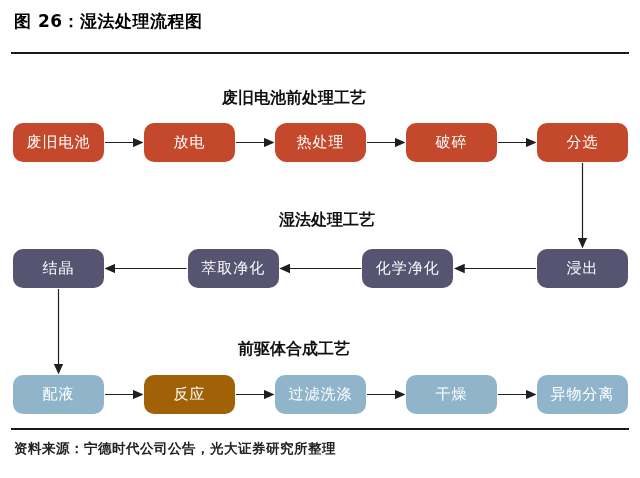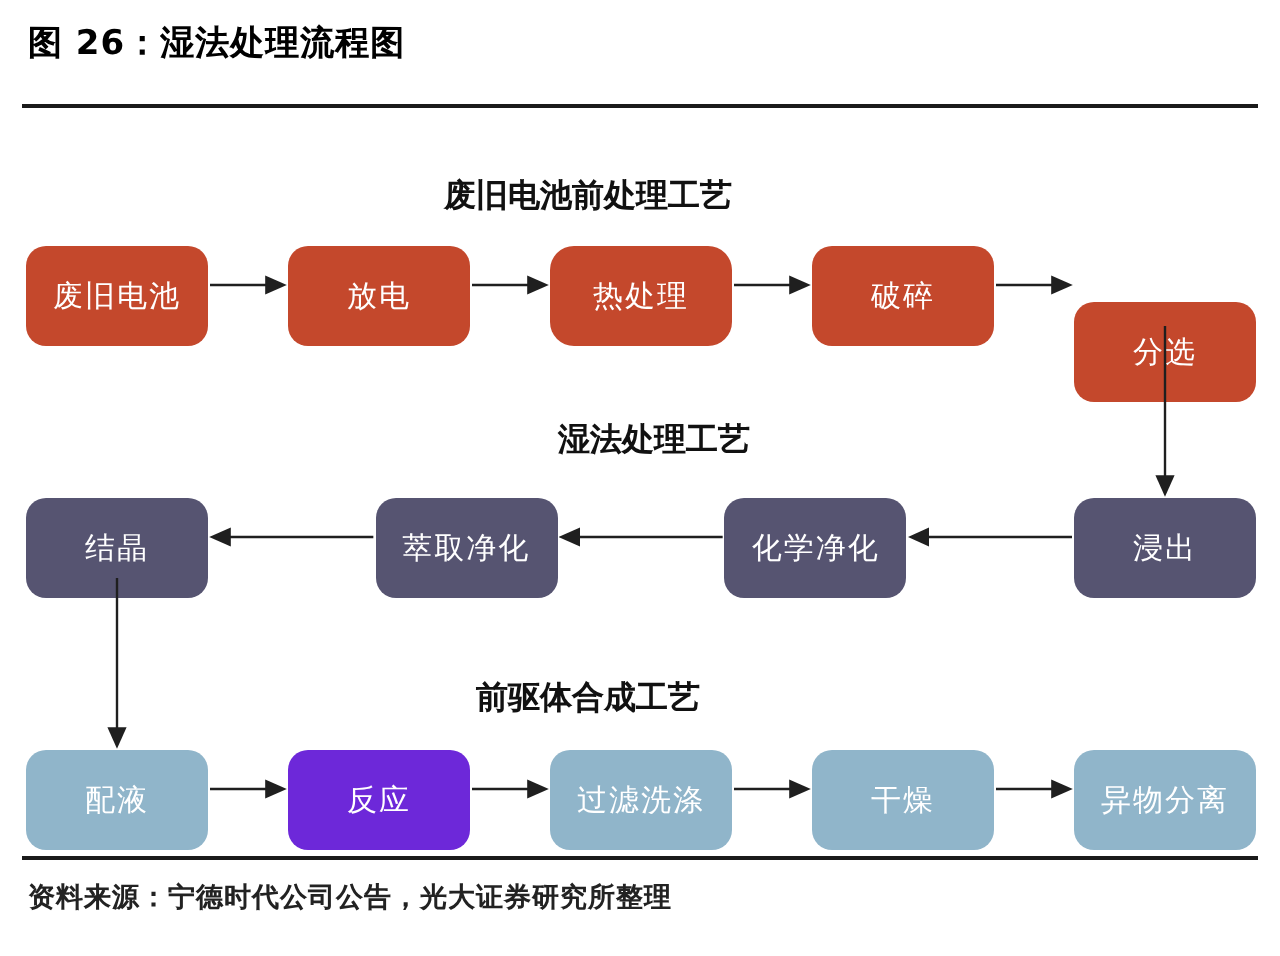--- a/index.html
+++ b/index.html
@@ -22,21 +22,21 @@
   .rule-top{top:52px;}
   .rule-bottom{top:428px;}
   .section-title{
     position:absolute;left:0;width:588px;
     text-align:center;
     font-size:16px;font-weight:bold;color:#111111;
     line-height:24px;
   }
   .flow-box{
     position:absolute;
-    width:91px;height:50px;
+    width:91px;height:39px;
     border-radius:10px;
     color:#ffffff;
     font-size:15px;
     display:flex;align-items:center;justify-content:center;
     letter-spacing:1px;
     box-sizing:border-box;
   }
   .arrow-layer{
     position:absolute;left:0;top:0;width:640px;height:478px;
     pointer-events:none;
@@ -53,29 +53,29 @@
 <div class="canvas">
   <div class="fig-title">图 26：湿法处理流程图</div>
   <div class="rule rule-top"></div>
 
   <div id="flowchart">
       <div class="section-title" style="top: 86px;">废旧电池前处理工艺</div>
       <div class="flow-box" style="left: 13px; top: 123px; background: rgb(196, 72, 44); color: rgb(255, 255, 255);">废旧电池</div>
       <div class="flow-box" style="left: 144px; top: 123px; background: rgb(196, 72, 44); color: rgb(255, 255, 255);">放电</div>
       <div class="flow-box" style="left: 275px; top: 123px; background: rgb(196, 72, 44); color: rgb(255, 255, 255); border-radius: 12px;">热处理</div>
       <div class="flow-box" style="left: 406px; top: 123px; background: rgb(196, 72, 44); color: rgb(255, 255, 255);">破碎</div>
-      <div class="flow-box" style="left: 537px; top: 123px; background: rgb(196, 72, 44); color: rgb(255, 255, 255); margin-top: 28px;">分选</div>
+      <div class="flow-box" style="left: 537px; top: 123px; background: rgb(196, 72, 44); color: rgb(255, 255, 255);">分选</div>
       <div class="section-title" style="top: 208px; padding-left: 33px;">湿法处理工艺</div>
       <div class="flow-box" style="left: 13px; top: 249px; background: rgb(86, 84, 113); color: rgb(255, 255, 255);">结晶</div>
       <div class="flow-box" style="left: 187.667px; top: 249px; background: rgb(86, 84, 113); color: rgb(255, 255, 255);">萃取净化</div>
       <div class="flow-box" style="left: 362.333px; top: 249px; background: rgb(86, 84, 113); color: rgb(255, 255, 255);">化学净化</div>
       <div class="flow-box" style="left: 537px; top: 249px; background: rgb(86, 84, 113); color: rgb(255, 255, 255);">浸出</div>
       <div class="section-title" style="top: 337px;">前驱体合成工艺</div>
       <div class="flow-box" style="left: 13px; top: 375px; background: rgb(144, 181, 202); color: rgb(255, 255, 255);">配液</div>
-      <div class="flow-box" style="left: 144px; top: 375px; background: #6d28d9; color: rgb(255, 255, 255);">反应</div>
+      <div class="flow-box" style="left: 144px; top: 375px; background: #a16207; color: rgb(255, 255, 255);">反应</div>
       <div class="flow-box" style="left: 275px; top: 375px; background: rgb(144, 181, 202); color: rgb(255, 255, 255);">过滤洗涤</div>
       <div class="flow-box" style="left: 406px; top: 375px; background: rgb(144, 181, 202); color: rgb(255, 255, 255);">干燥</div>
       <div class="flow-box" style="left: 537px; top: 375px; background: rgb(144, 181, 202); color: rgb(255, 255, 255);">异物分离</div>
     </div>
   <svg id="arrows" class="arrow-layer" width="640" height="478" viewBox="0 0 640 478">
       <defs>
         <marker id="ah" markerWidth="9" markerHeight="8" refX="7" refY="4" orient="auto">
           <path d="M0,0 L9,4 L0,8 z" fill="#1f1f1f"></path>
         </marker>
       </defs>

